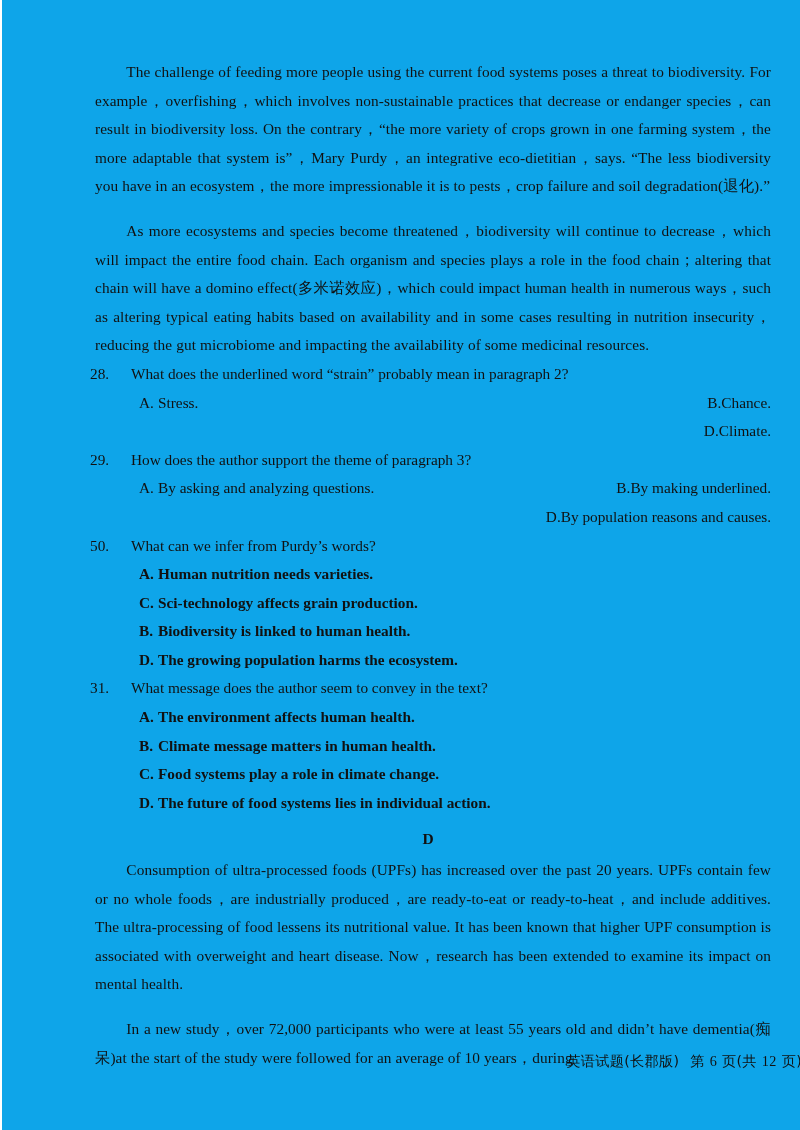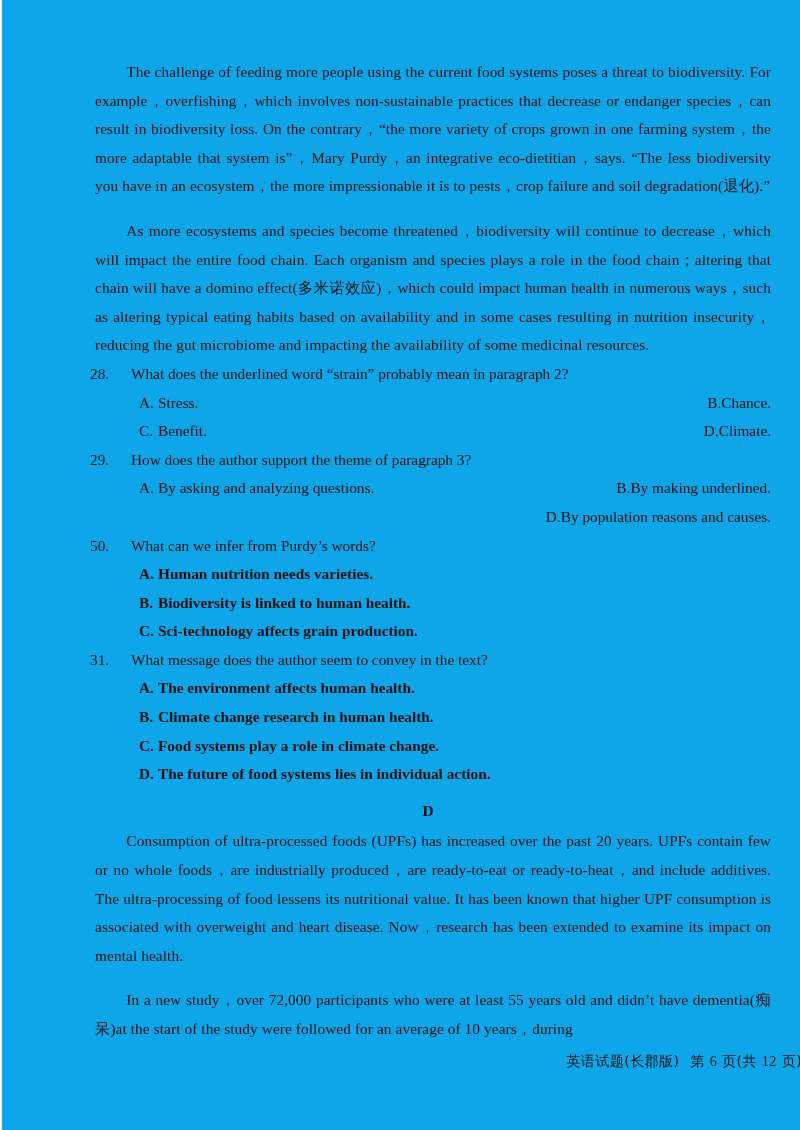--- a/index.html
+++ b/index.html
@@ -140,21 +140,20 @@
 
     <div class="q-block">
       <div class="q-stem">
         <span class="q-num">28.</span><span>What does the underlined word “strain” probably mean in paragraph 2?</span>
       </div>
       <div class="opt-row">
         <span class="opt col-a"><span class="opt-letter">A.</span><span>Stress.</span></span>
         <span class="opt col-b"><span class="opt-letter">B.</span><span>Chance.</span></span>
       </div>
       <div class="opt-row">
-        <span class="opt col-a"><span class="opt-letter">C.</span><span>Benefit.</span></span>
         <span class="opt col-b"><span class="opt-letter">D.</span><span>Climate.</span></span>
       </div>
     </div>
 
     <div class="q-block">
       <div class="q-stem">
         <span class="q-num">29.</span><span>How does the author support the theme of paragraph 3?</span>
       </div>
       <div class="opt-row">
         <span class="opt col-a"><span class="opt-letter">A.</span><span>By asking and analyzing questions.</span></span>
@@ -164,32 +163,33 @@
         <span class="opt col-b"><span class="opt-letter">D.</span><span>By population reasons and causes.</span></span>
       </div>
     </div>
 
     <div class="q-block">
       <div class="q-stem">
         <span class="q-num">50.</span><span>What can we infer from Purdy’s words?</span>
       </div>
       <div class="opt-stack">
         <span class="opt"><span class="opt-letter">A.</span><span>Human nutrition needs varieties.</span></span>
+        <span class="opt"><span class="opt-letter">C.</span><span>Sci-technology affects grain production.</span></span>
         <span class="opt"><span class="opt-letter">B.</span><span>Biodiversity is linked to human health.</span></span>
-        <span class="opt"><span class="opt-letter">C.</span><span>Sci-technology affects grain production.</span></span>
+        <span class="opt"><span class="opt-letter">D.</span><span>The growing population harms the ecosystem.</span></span>
       </div>
     </div>
 
     <div class="q-block">
       <div class="q-stem">
         <span class="q-num">31.</span><span>What message does the author seem to convey in the text?</span>
       </div>
       <div class="opt-stack">
         <span class="opt"><span class="opt-letter">A.</span><span>The environment affects human health.</span></span>
-        <span class="opt"><span class="opt-letter">B.</span><span>Climate change research in human health.</span></span>
+        <span class="opt"><span class="opt-letter">B.</span><span>Climate message matters in human health.</span></span>
         <span class="opt"><span class="opt-letter">C.</span><span>Food systems play a role in climate change.</span></span>
         <span class="opt"><span class="opt-letter">D.</span><span>The future of food systems lies in individual action.</span></span>
       </div>
     </div>
 
     <div class="section-letter">D</div>
     <p class="para">Consumption of ultra-processed foods (UPFs) has increased over the past 20 years. UPFs contain few or no whole foods，are industrially produced，are ready-to-eat or ready-to-heat，and include additives. The ultra-processing of food lessens its nutritional value. It has been known that higher UPF consumption is associated with overweight and heart disease. Now，research has been extended to examine its impact on mental health.</p>
     <p class="para">In a new study，over 72,000 participants who were at least 55 years old and didn’t have dementia(痴呆)at the start of the study were followed for an average of 10 years，during</p>
 
   </div>

